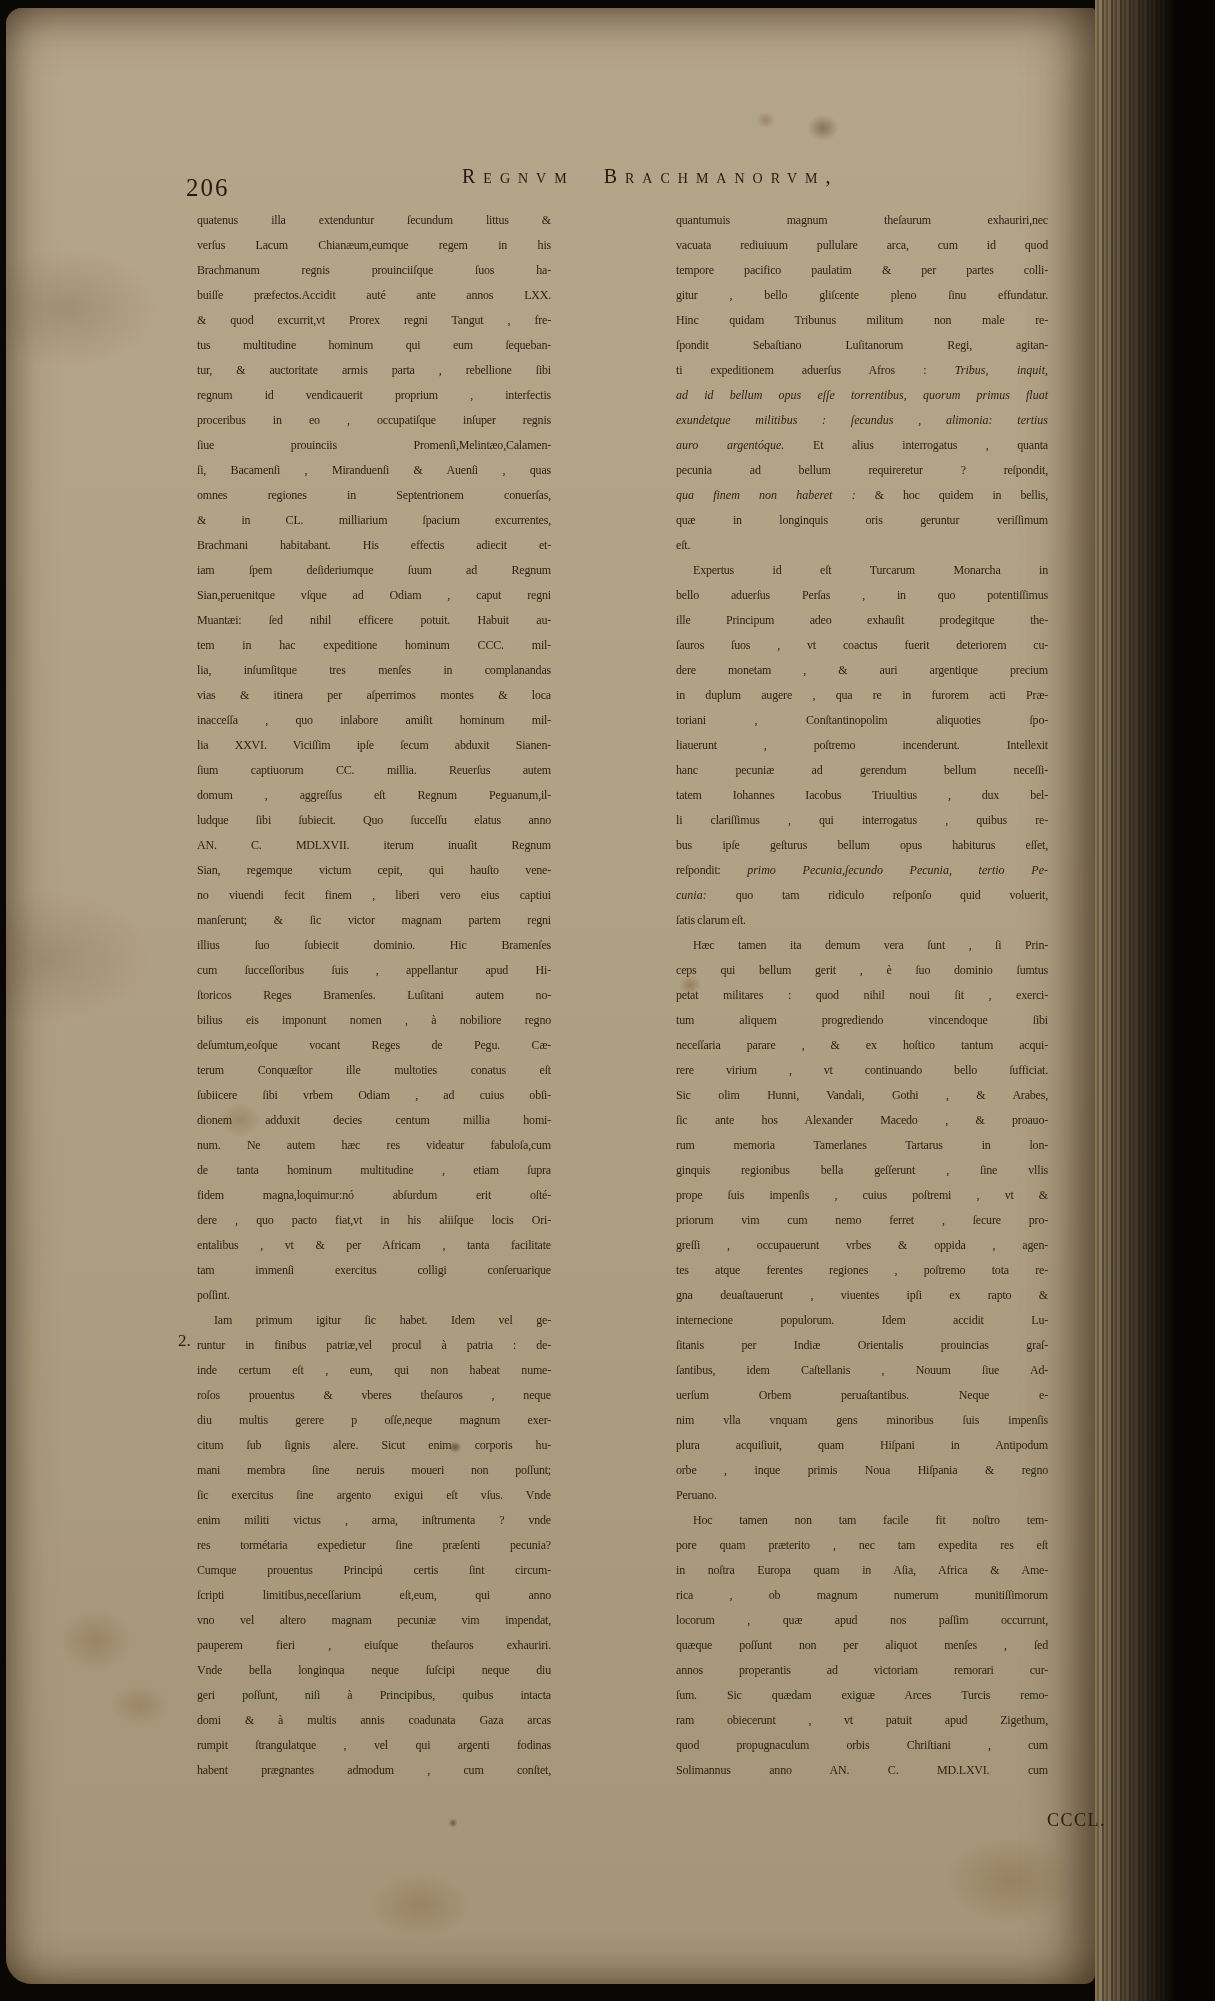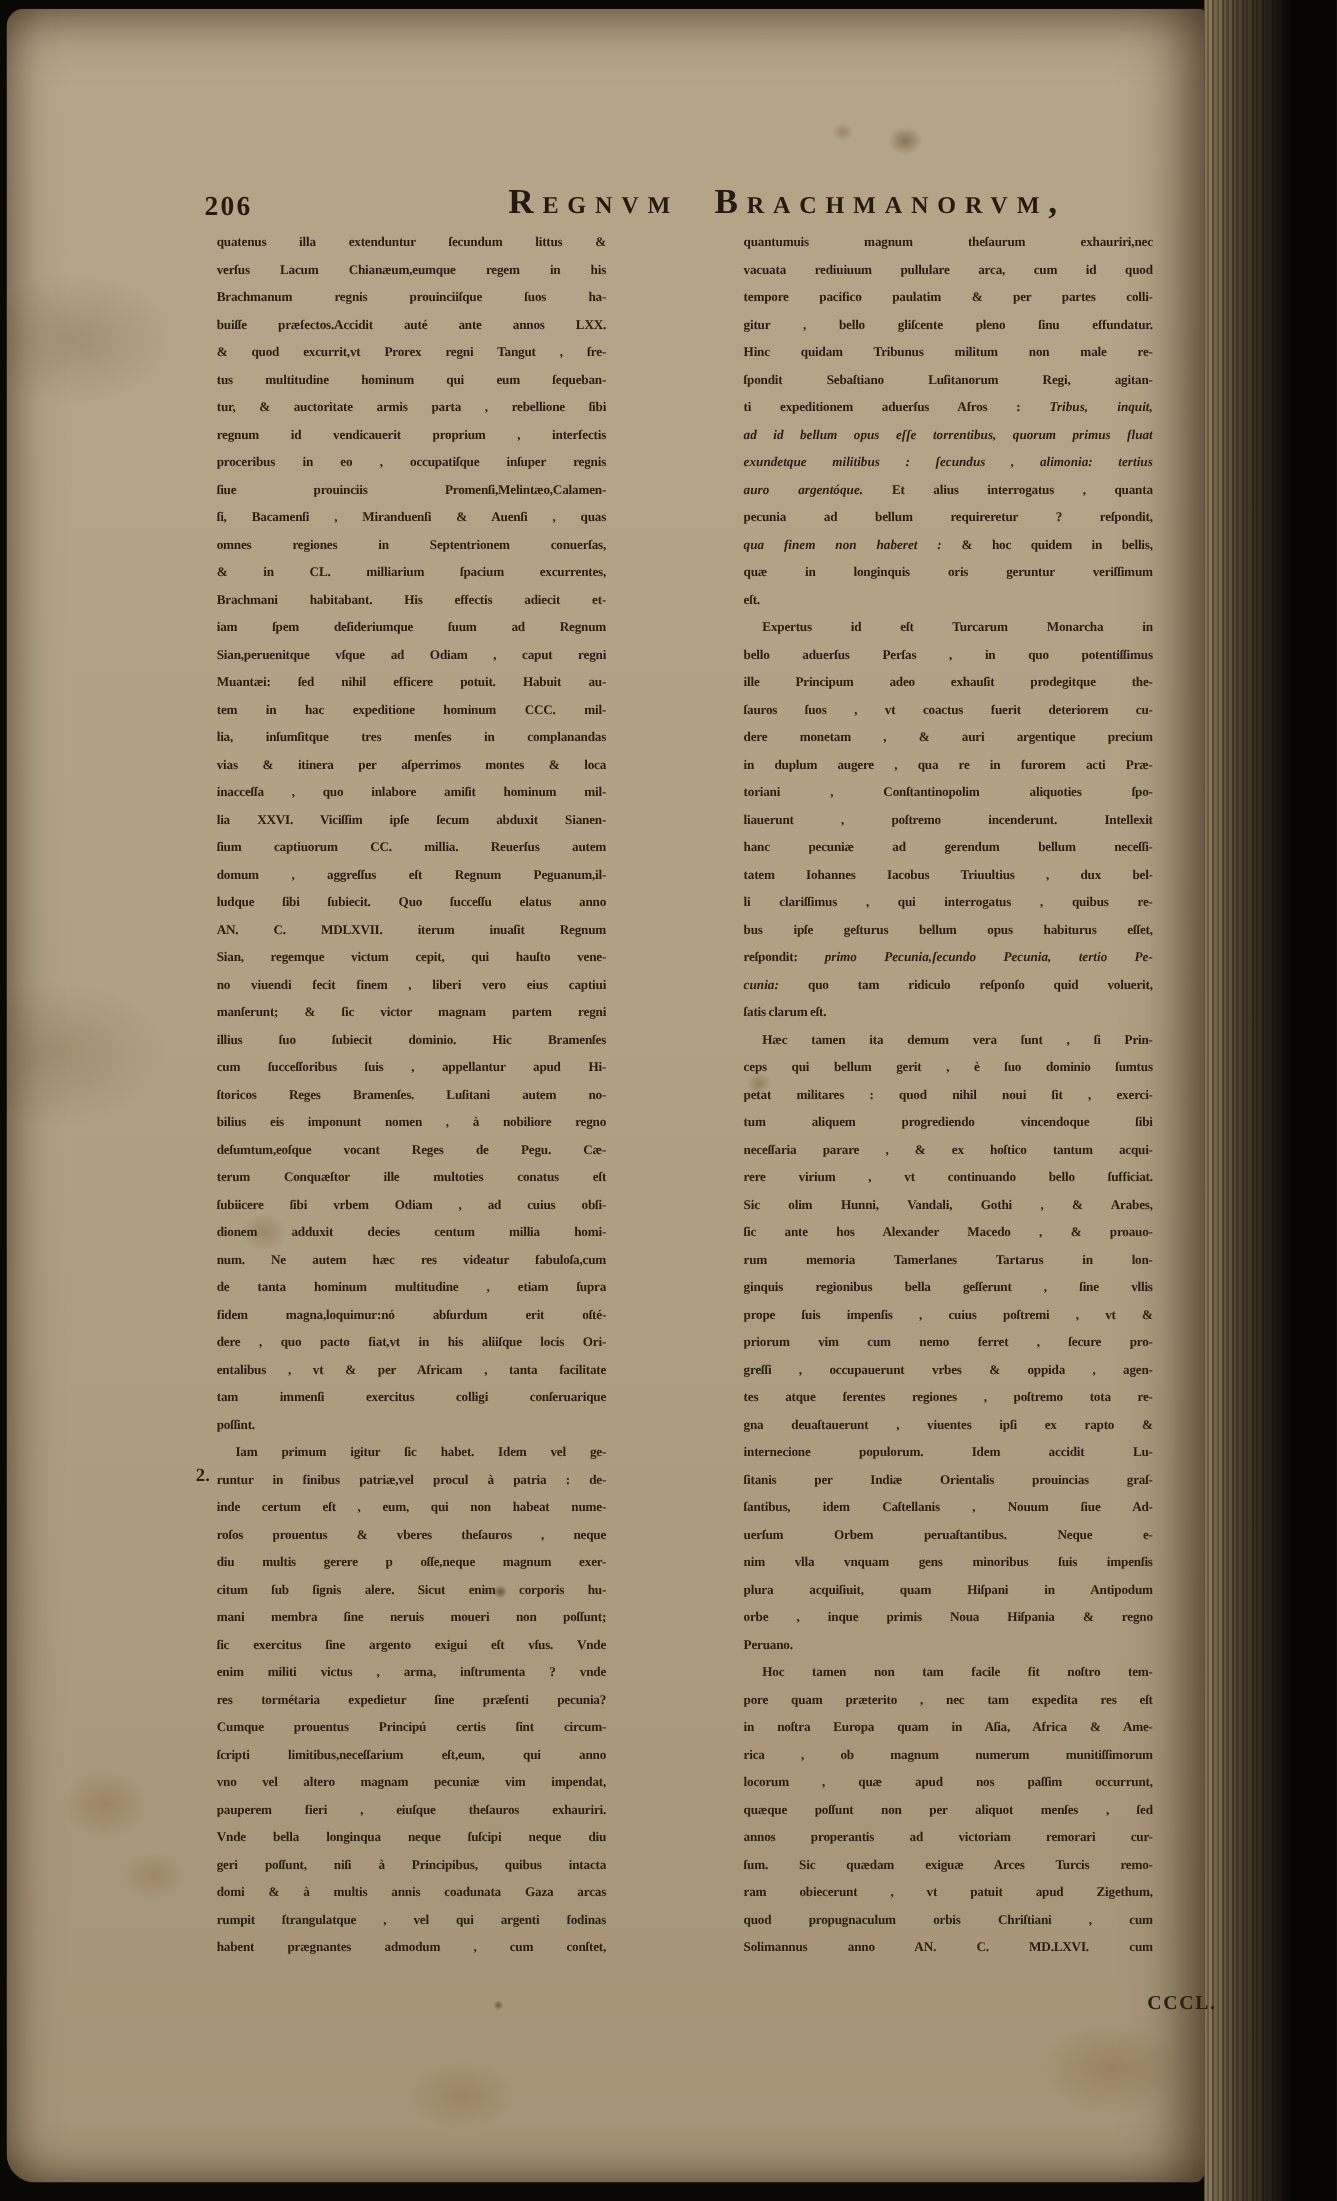--- a/index.html
+++ b/index.html
@@ -1,17 +1,17 @@
 <!DOCTYPE html>
 <html><head>
 <meta charset="utf-8">
 <style>
   html,body{margin:0;padding:0;background:#070503;}
   .scan{position:relative;width:1215px;height:2001px;background:#0a0805;overflow:hidden;
-        font-family:"Liberation Serif","DejaVu Serif",serif;font-weight:bold;}
+        font-family:"Liberation Serif","DejaVu Serif",serif;}
   .paper{position:absolute;left:6px;top:8px;width:1089px;height:1976px;
     background:
       radial-gradient(22px 18px at 817px 120px, rgba(85,58,28,.45), rgba(85,58,28,0) 72%),
       radial-gradient(14px 12px at 760px 112px, rgba(95,65,32,.30), transparent 70%),
       radial-gradient(16px 14px at 684px 977px, rgba(110,75,35,.38), transparent 70%),
       radial-gradient(30px 24px at 234px 1112px, rgba(120,85,45,.30), transparent 70%),
       radial-gradient(10px 9px at 449px 1439px, rgba(45,28,14,.55), transparent 65%),
       radial-gradient(7px 7px at 447px 1815px, rgba(45,28,14,.5), transparent 65%),
       radial-gradient(55px 45px at 89px 1632px, rgba(125,90,50,.32), transparent 72%),
       radial-gradient(40px 30px at 134px 1697px, rgba(125,90,50,.28), transparent 72%),
@@ -25,21 +25,21 @@
       inset -38px 0 48px -18px rgba(52,35,18,.62),
       inset 26px 0 42px -22px rgba(52,35,18,.50),
       inset 0 30px 52px -26px rgba(52,35,18,.55),
       inset 0 -26px 46px -24px rgba(52,35,18,.45);}
   .edge{position:absolute;left:1095px;top:0;width:120px;height:2001px;
     background:
       linear-gradient(90deg, rgba(15,10,4,.15) 0, rgba(15,10,4,.6) 34px, #070503 80px),
       repeating-linear-gradient(90deg,#9a8866 0 2px,#7e6c4e 2px 4px,#a99674 4px 7px,#6d5c40 7px 9px);}
   .txt{color:#261b10;}
   .pagenum{position:absolute;left:186px;top:174px;font-size:25px;letter-spacing:2px;color:#261b10;}
-  .header{position:absolute;left:462px;top:165px;font-size:32px;color:#241a0f;
+  .header{position:absolute;left:462px;top:165px;font-size:20px;color:#241a0f;
     font-variant:small-caps;letter-spacing:8px;word-spacing:16px;white-space:nowrap;}
   .col{position:absolute;top:208px;font-size:12px;line-height:25px;color:#291e12;
     word-spacing:-0.5px;letter-spacing:-0.2px;}
   .col-left{left:197px;width:354px;}
   .col-right{left:676px;width:372px;}
   .line{height:25px;text-align:justify;text-align-last:justify;white-space:normal;overflow:visible;}
   .line.end{text-align-last:left;}
   .line.ind{padding-left:17px;}
   .it{font-style:italic;letter-spacing:0;}
   .marginnote{position:absolute;left:178px;top:1331px;font-size:17px;color:#2a1f13;}

